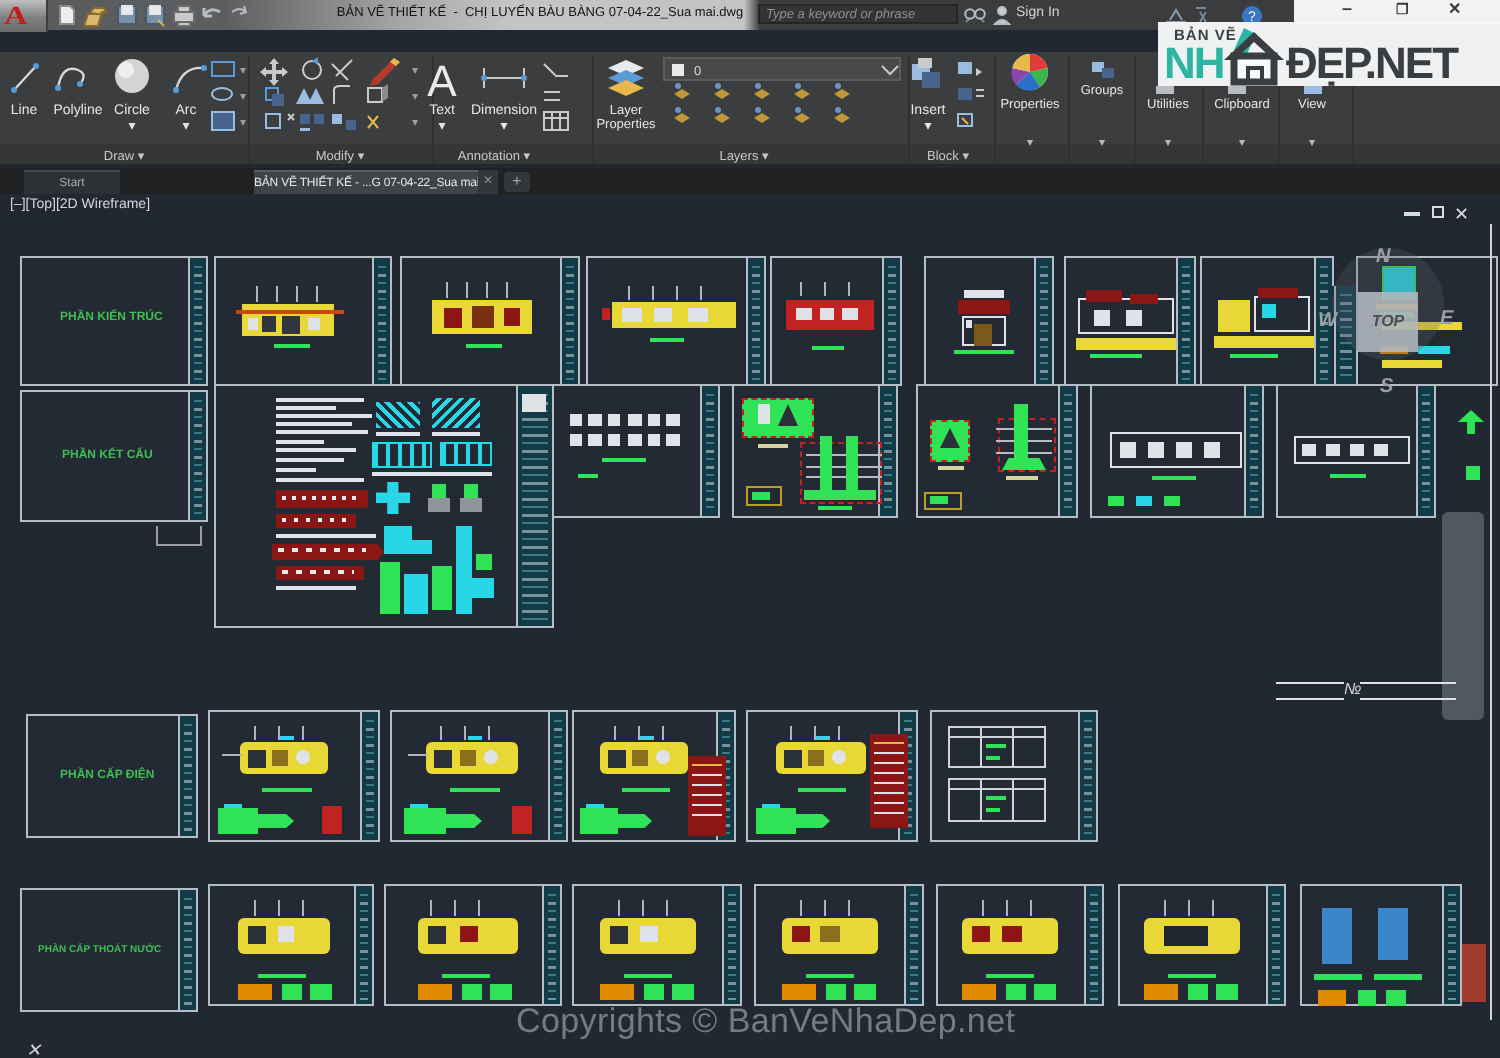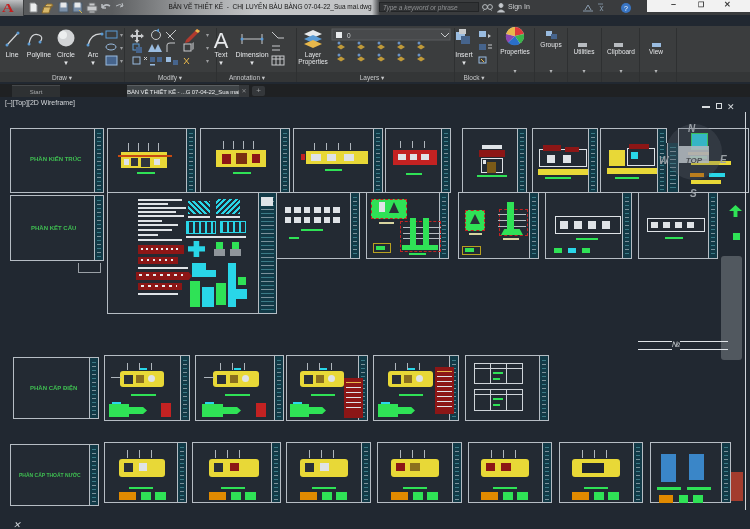--- a/index.html
+++ b/index.html
@@ -701,22 +701,34 @@
       <i class="b bl" style="left:38px;top:11px;width:15px;height:26px"></i>
       <i class="b gn" style="left:6px;top:44px;width:24px;height:3px"></i>
       <i class="b gn" style="left:36px;top:44px;width:24px;height:3px"></i>
       <i class="b or" style="left:8px;top:52px;width:14px;height:8px"></i>
       <i class="b gn" style="left:28px;top:52px;width:9px;height:8px"></i>
       <i class="b gn" style="left:42px;top:52px;width:10px;height:8px"></i>
     </div>
     <i class="b" style="left:731px;top:375px;width:12px;height:29px;background:#a33c2e"></i>
 
     <i class="b" style="left:666px;top:27px;width:56px;height:56px;border-radius:50%;background:rgba(88,96,106,.28)"></i>
-    <i class="b" style="left:679px;top:49px;width:30px;height:17px;background:rgba(178,184,190,.88);color:#4a4e52;font-size:8px;font-weight:bold;text-align:center;line-height:30px">TOP</i>
+    <i class="b" style="left:679px;top:49px;width:30px;height:30px;background:rgba(178,184,190,.88);color:#4a4e52;font-size:8px;font-weight:bold;text-align:center;line-height:30px">TOP</i>
     <i class="b" style="left:688px;top:26px;color:#9aa0a6;font-size:10px;font-weight:bold">N</i>
     <i class="b" style="left:659px;top:58px;color:#9aa0a6;font-size:10px;font-weight:bold">W</i>
     <i class="b" style="left:720px;top:57px;color:#9aa0a6;font-size:10px;font-weight:bold">E</i>
     <i class="b" style="left:690px;top:91px;color:#9aa0a6;font-size:10px;font-weight:bold">S</i>
 
     <i class="b" style="left:13px;top:424px;width:9px;height:8px;color:#cfd4d9;font-size:9px;line-height:8px">✕</i>
+    <div id="copyr">Copyrights © BanVeNhaDep.net</div>
   </div>
 
+  <div id="wmbox">
+    <div class="t1">BẢN VẼ</div>
+    <div class="t2">NH</div>
+    <div class="t3">ĐẸP.NET</div>
+    <svg style="position:absolute;left:0;top:0" width="171" height="32" viewBox="0 0 171 32">
+      <polygon points="38,14 43,3 49,6 44,17" fill="#2cb5a2"></polygon>
+      <polygon points="33,19 48,5 63,19 58,19 48,10 38,19" fill="#3b3e40"></polygon>
+      <rect x="38" y="17" width="20" height="13" fill="#f8f9fa" stroke="#3b3e40" stroke-width="3.5"></rect>
+      <rect x="45" y="23" width="7" height="7" fill="none" stroke="#3b3e40" stroke-width="2"></rect>
+    </svg>
+  </div>
 </div>
 
 </body></html>

